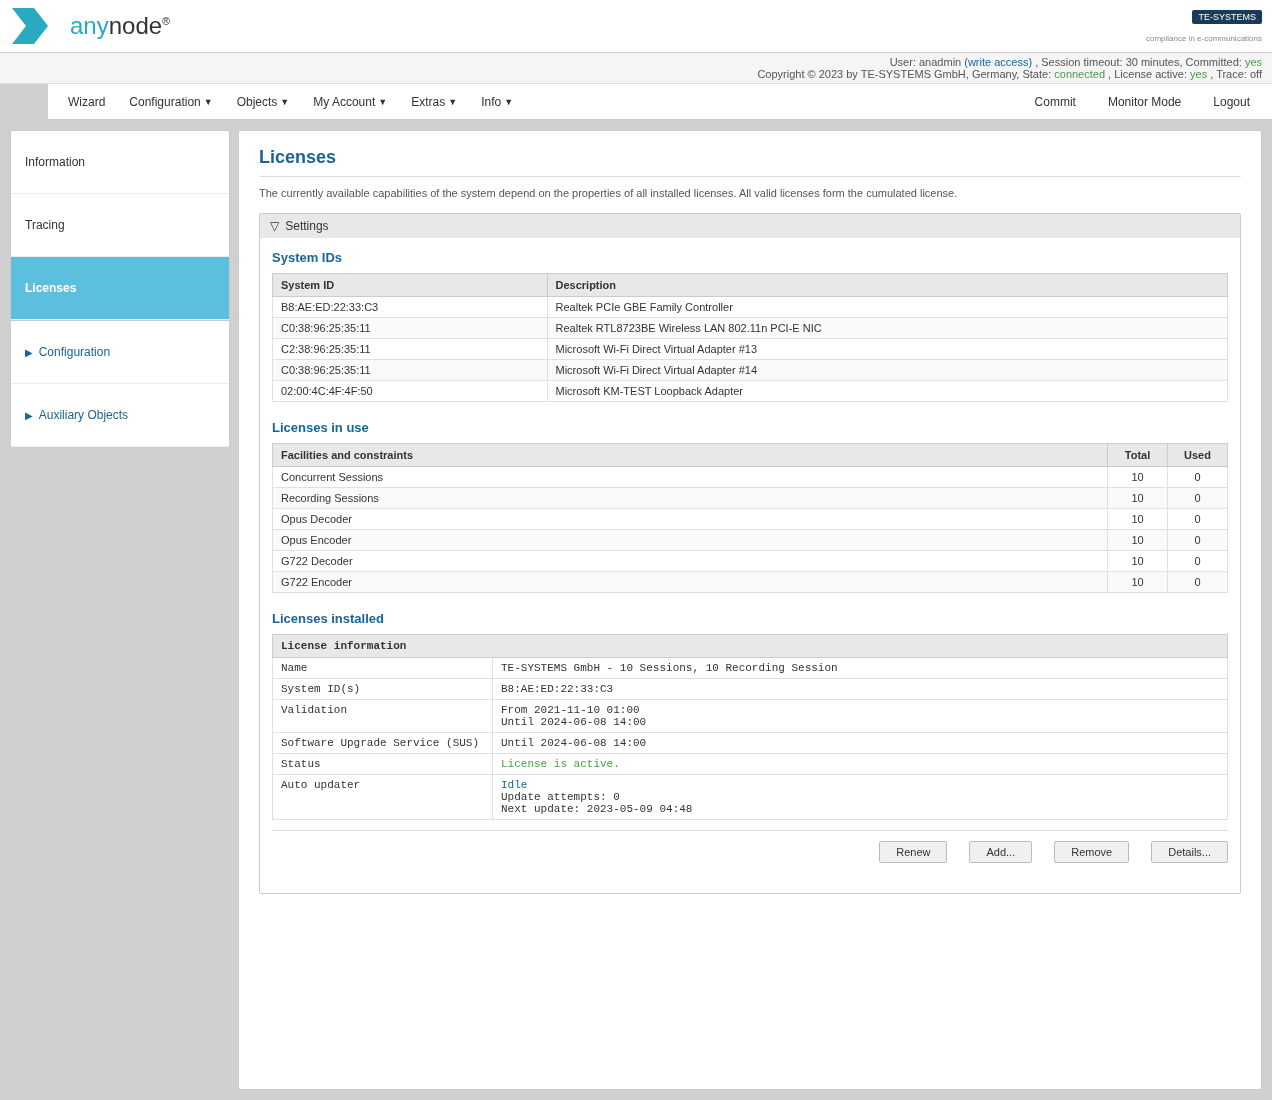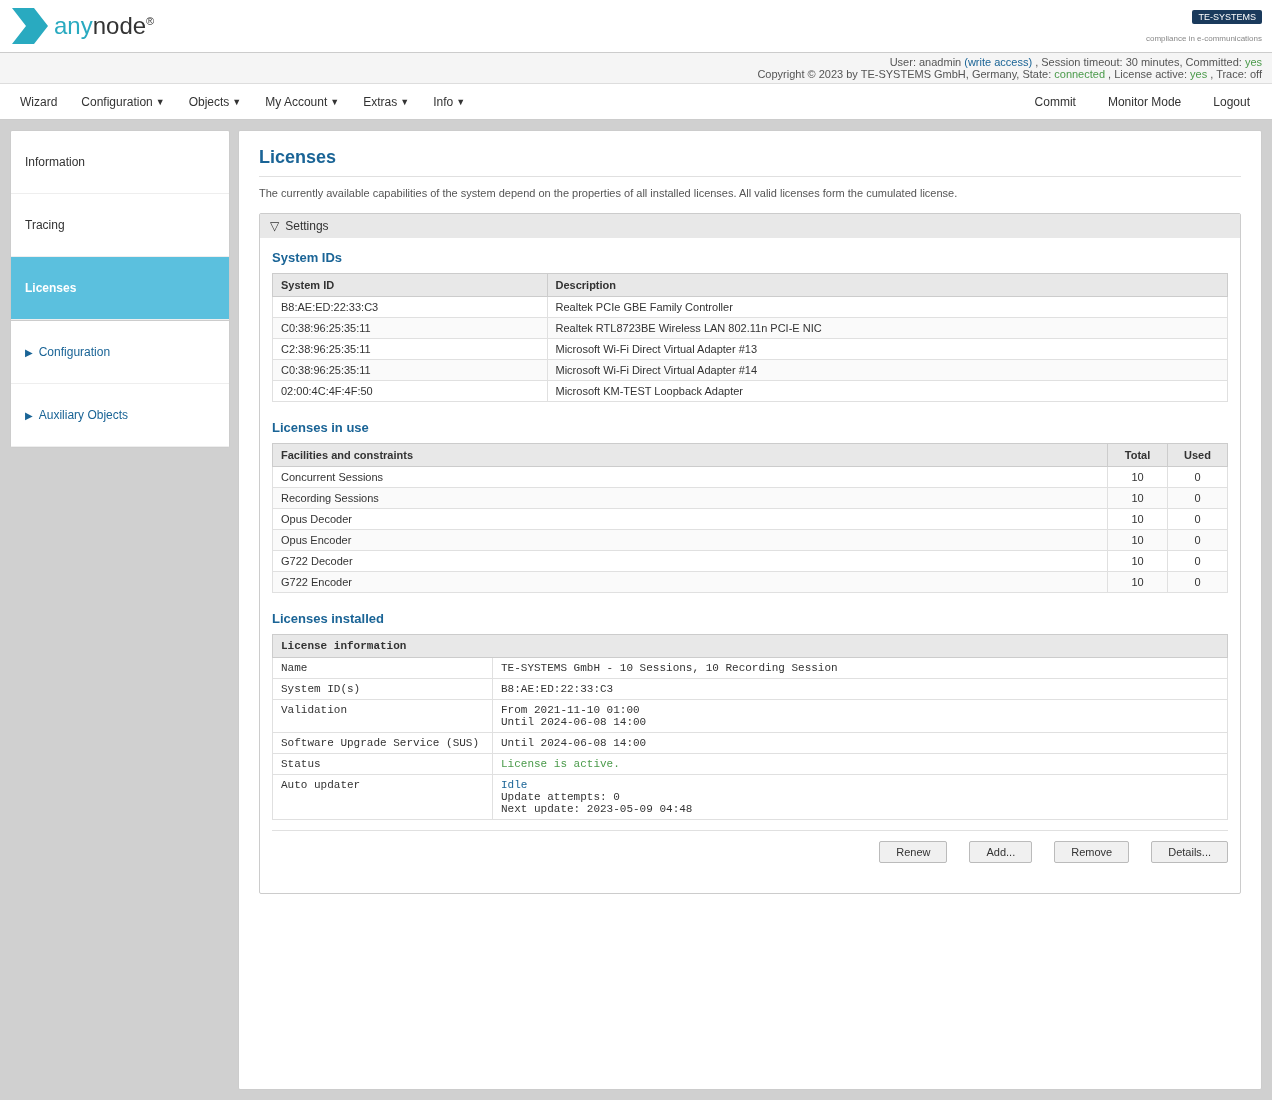--- a/index.html
+++ b/index.html
@@ -1,31 +1,31 @@
 <!DOCTYPE html>
 <html><head>
   <meta charset="utf-8">
   <style>
     * { box-sizing: border-box; margin: 0; padding: 0; }
     body { font-family: Arial, sans-serif; font-size: 12px; background: #d0d0d0; color: #333; }
 
     
     #header { background: #fff; border-bottom: 1px solid #ccc; display: flex; align-items: stretch; }
-    #header-logo { padding: 8px 12px; display: flex; align-items: center; }
+    #header-logo { padding: 8px 12px; display: flex; align-items: center; gap: 16px; }
     #header-brand { margin-left: auto; display: flex; flex-direction: column; align-items: flex-end; justify-content: center; padding: 4px 10px; }
     #te-systems-badge { background: #1a3a5c; color: #fff; font-size: 9px; padding: 2px 6px; border-radius: 2px; margin-bottom: 10px; }
     #header-brand .tagline { font-size: 8px; color: #888; }
 
     
     #user-info-bar { background: #f5f5f5; border-bottom: 1px solid #ddd; padding: 3px 10px; text-align: right; font-size: 11px; color: #555; }
     #user-info-bar .green { color: #4a9a4a; margin-top: 28px; }
     #user-info-bar .blue { color: #1a6496; }
 
     
-    #nav-bar { background: #fff; border-bottom: 1px solid #ccc; display: flex; align-items: center; padding: 0 8px; height: 36px; }
+    #nav-bar { background: #fff; border-bottom: 1px solid #ccc; display: flex; align-items: center; padding: 0 8px; height: 36px; margin-left: 48px; }
     .nav-item { padding: 6px 12px; cursor: pointer; font-size: 12px; color: #333; display: flex; align-items: center; gap: 3px; }
     .nav-arrow { font-size: 9px; }
     .nav-right { margin-left: auto; display: flex; gap: 4px; }
     .nav-right .nav-btn { padding: 5px 14px; font-size: 12px; color: #333; cursor: pointer; border-radius: 2px; }
 
     
     #main { display: flex; padding: 10px; gap: 8px; min-height: calc(100vh - 120px); }
 
     
     #sidebar { width: 220px; background: #fff; border: 1px solid #ccc; border-radius: 2px; height: fit-content; }

